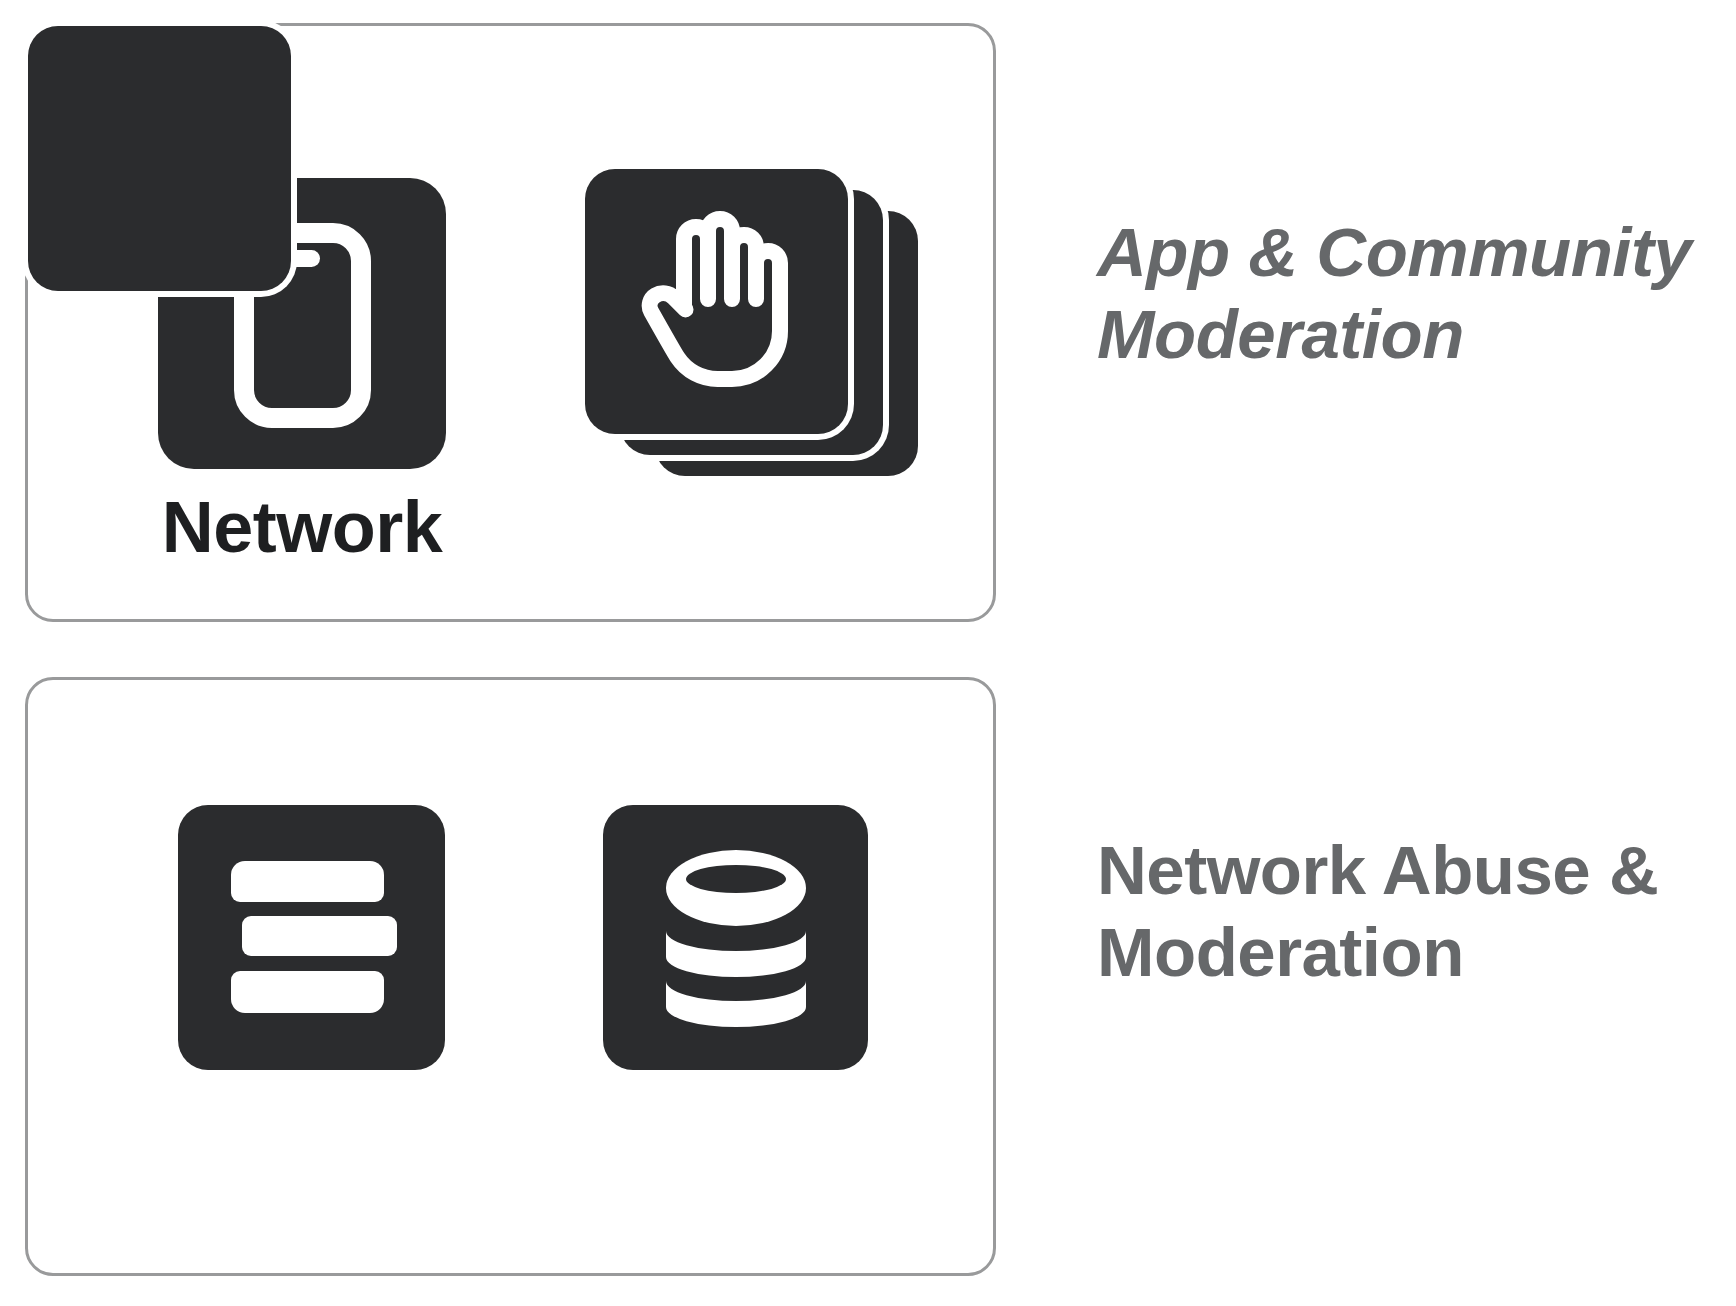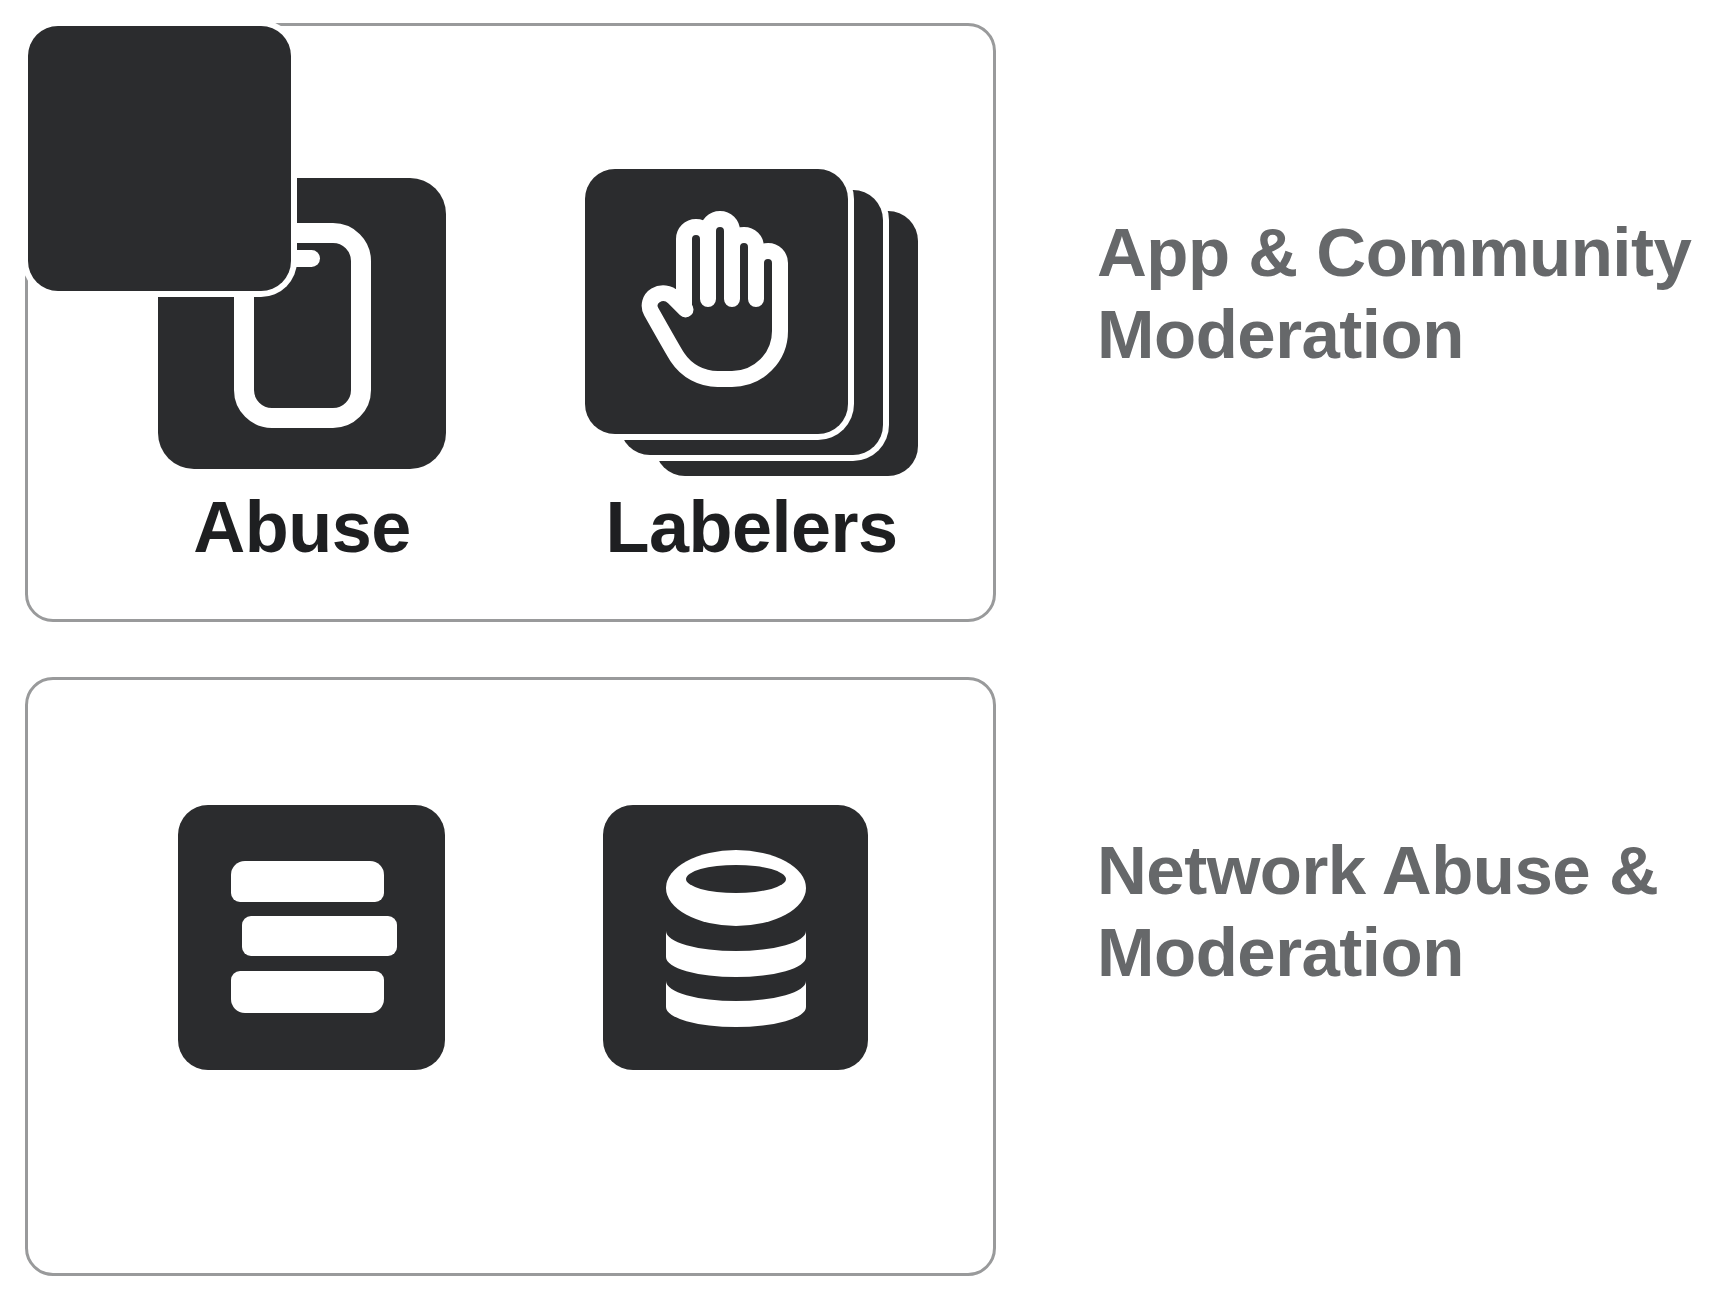--- a/index.html
+++ b/index.html
@@ -76,21 +76,21 @@
   .label-labelers{left:557px;top:465px;width:333px;}
 
   .caption{
     position:absolute;
     left:1097px;width:630px;
     font-size:69px;font-weight:700;
     line-height:82px;
     color:#66686a;
     letter-spacing:-0.5px;
   }
-  .caption.top-caption{top:212px;}
+  .caption.top-caption{top:212px;font-style:italic;}
   .caption.bottom-caption{top:830px;}
   .caption .line{white-space:nowrap;}
 </style>
 </head>
 <body>
 
 <div class="stage">
 
   <div class="panel top">
 
@@ -105,22 +105,21 @@
     <div class="stack-card card stack-2" style="position:absolute;"></div>
     <div class="stack-card card stack-1" style="position:absolute;">
       <svg class="hand-svg" width="192" height="192" viewBox="0 0 24 24" fill="none" stroke="#ffffff" stroke-width="2" stroke-linecap="round" stroke-linejoin="round">
         <path d="M8 13v-8.5a1.5 1.5 0 0 1 3 0v7.5"></path>
         <path d="M11 5.5v-2a1.5 1.5 0 1 1 3 0v8.5"></path>
         <path d="M14 5.5a1.5 1.5 0 0 1 3 0v6.5"></path>
         <path d="M17 7.5a1.5 1.5 0 0 1 3 0v8.5a6 6 0 0 1-6 6h-1.79a6 6 0 0 1-5.02-2.7c-.31-.48-1.41-2.39-3.29-5.73a1.5 1.5 0 0 1 .54-2.02 1.87 1.87 0 0 1 2.28.28l1.47 1.47"></path>
       </svg>
     </div>
 
-    <div class="icon-label label-client">Abuse</div>
-    <div class="icon-label label-labelers">Labelers</div>
+    <div class="icon-label label-client">Network</div>
   </div>
 
   <div class="panel bottom">
 
     <div class="card relay-card">
       <div>
         <div class="bar bar-top"></div>
         <div class="bar bar-mid"></div>
         <div class="bar bar-bot"></div>
       </div>

